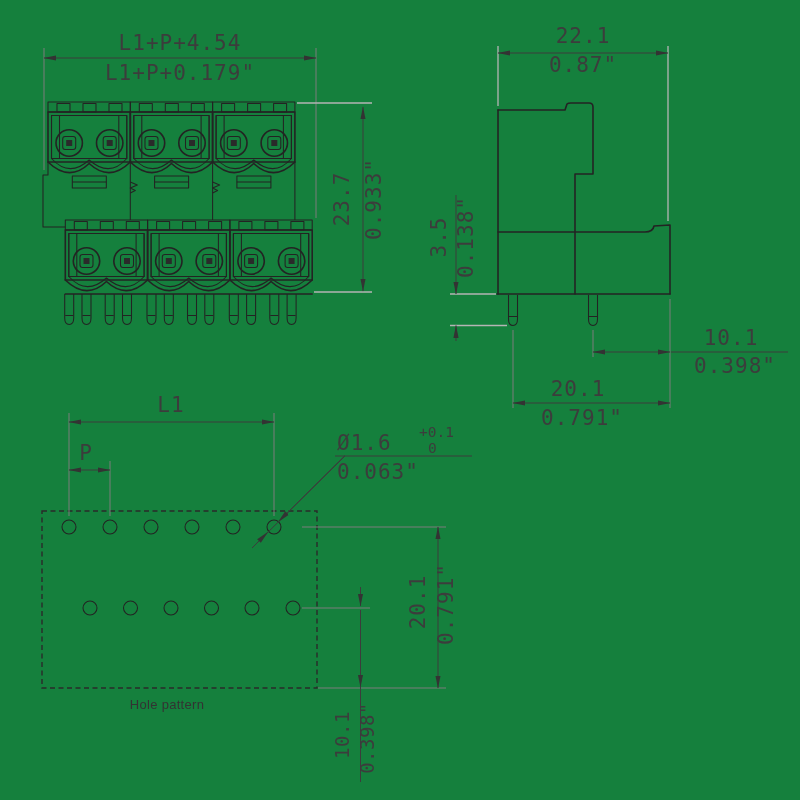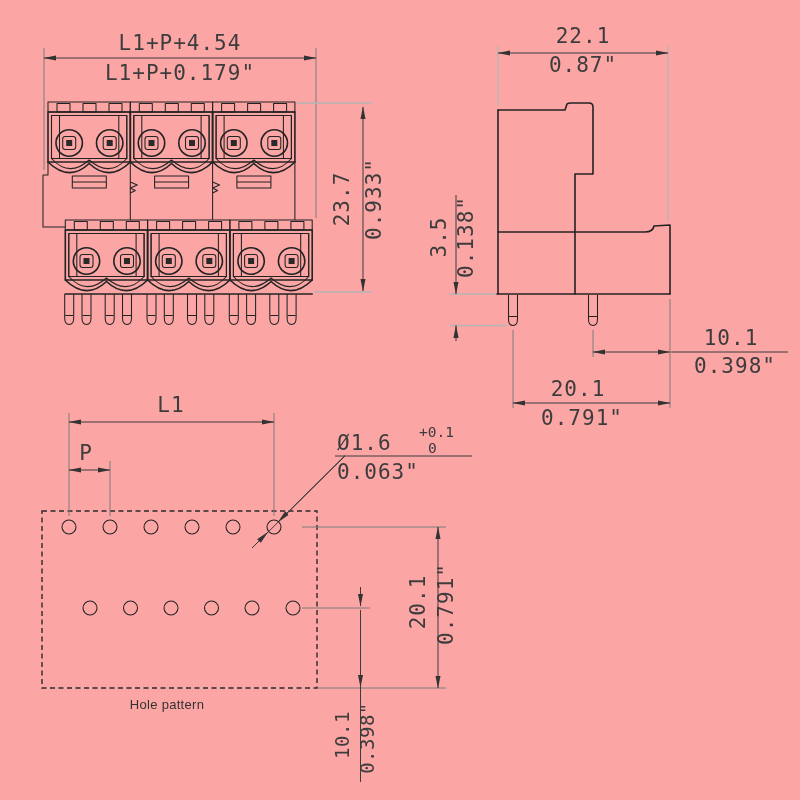--- a/index.html
+++ b/index.html
@@ -1,16 +1,16 @@
 <!DOCTYPE html>
 <html><head>
 <meta charset="utf-8">
 <style>
   html,body{margin:0;padding:0;background:#ffffff;}
-  #canvas{position:relative;width:800px;height:800px;background:#fca5a5;overflow:hidden;}
+  #canvas{position:relative;width:800px;height:800px;background:#15803d;overflow:hidden;}
   svg{position:absolute;left:0;top:0;}
   
   .bl{stroke:#232323;stroke-width:1.6;fill:none;stroke-linejoin:round;stroke-linecap:round;}
   .bt{stroke:#232323;stroke-width:1.05;fill:none;stroke-linejoin:round;}
   .fd{fill:#2a2a2a;stroke:none;}
   .dm{stroke:#3c3c3c;stroke-width:1;fill:none;}
   .exd{stroke:#7d7d7d;stroke-width:1;fill:none;}
   .exl{stroke:#b5b5b5;stroke-width:1.3;fill:none;}
   .dash{stroke:#2a2a2a;stroke-width:1.4;fill:none;stroke-dasharray:5 3.5;}
   text{font-family:"DejaVu Sans Mono",monospace;fill:#3c3c3c;}

